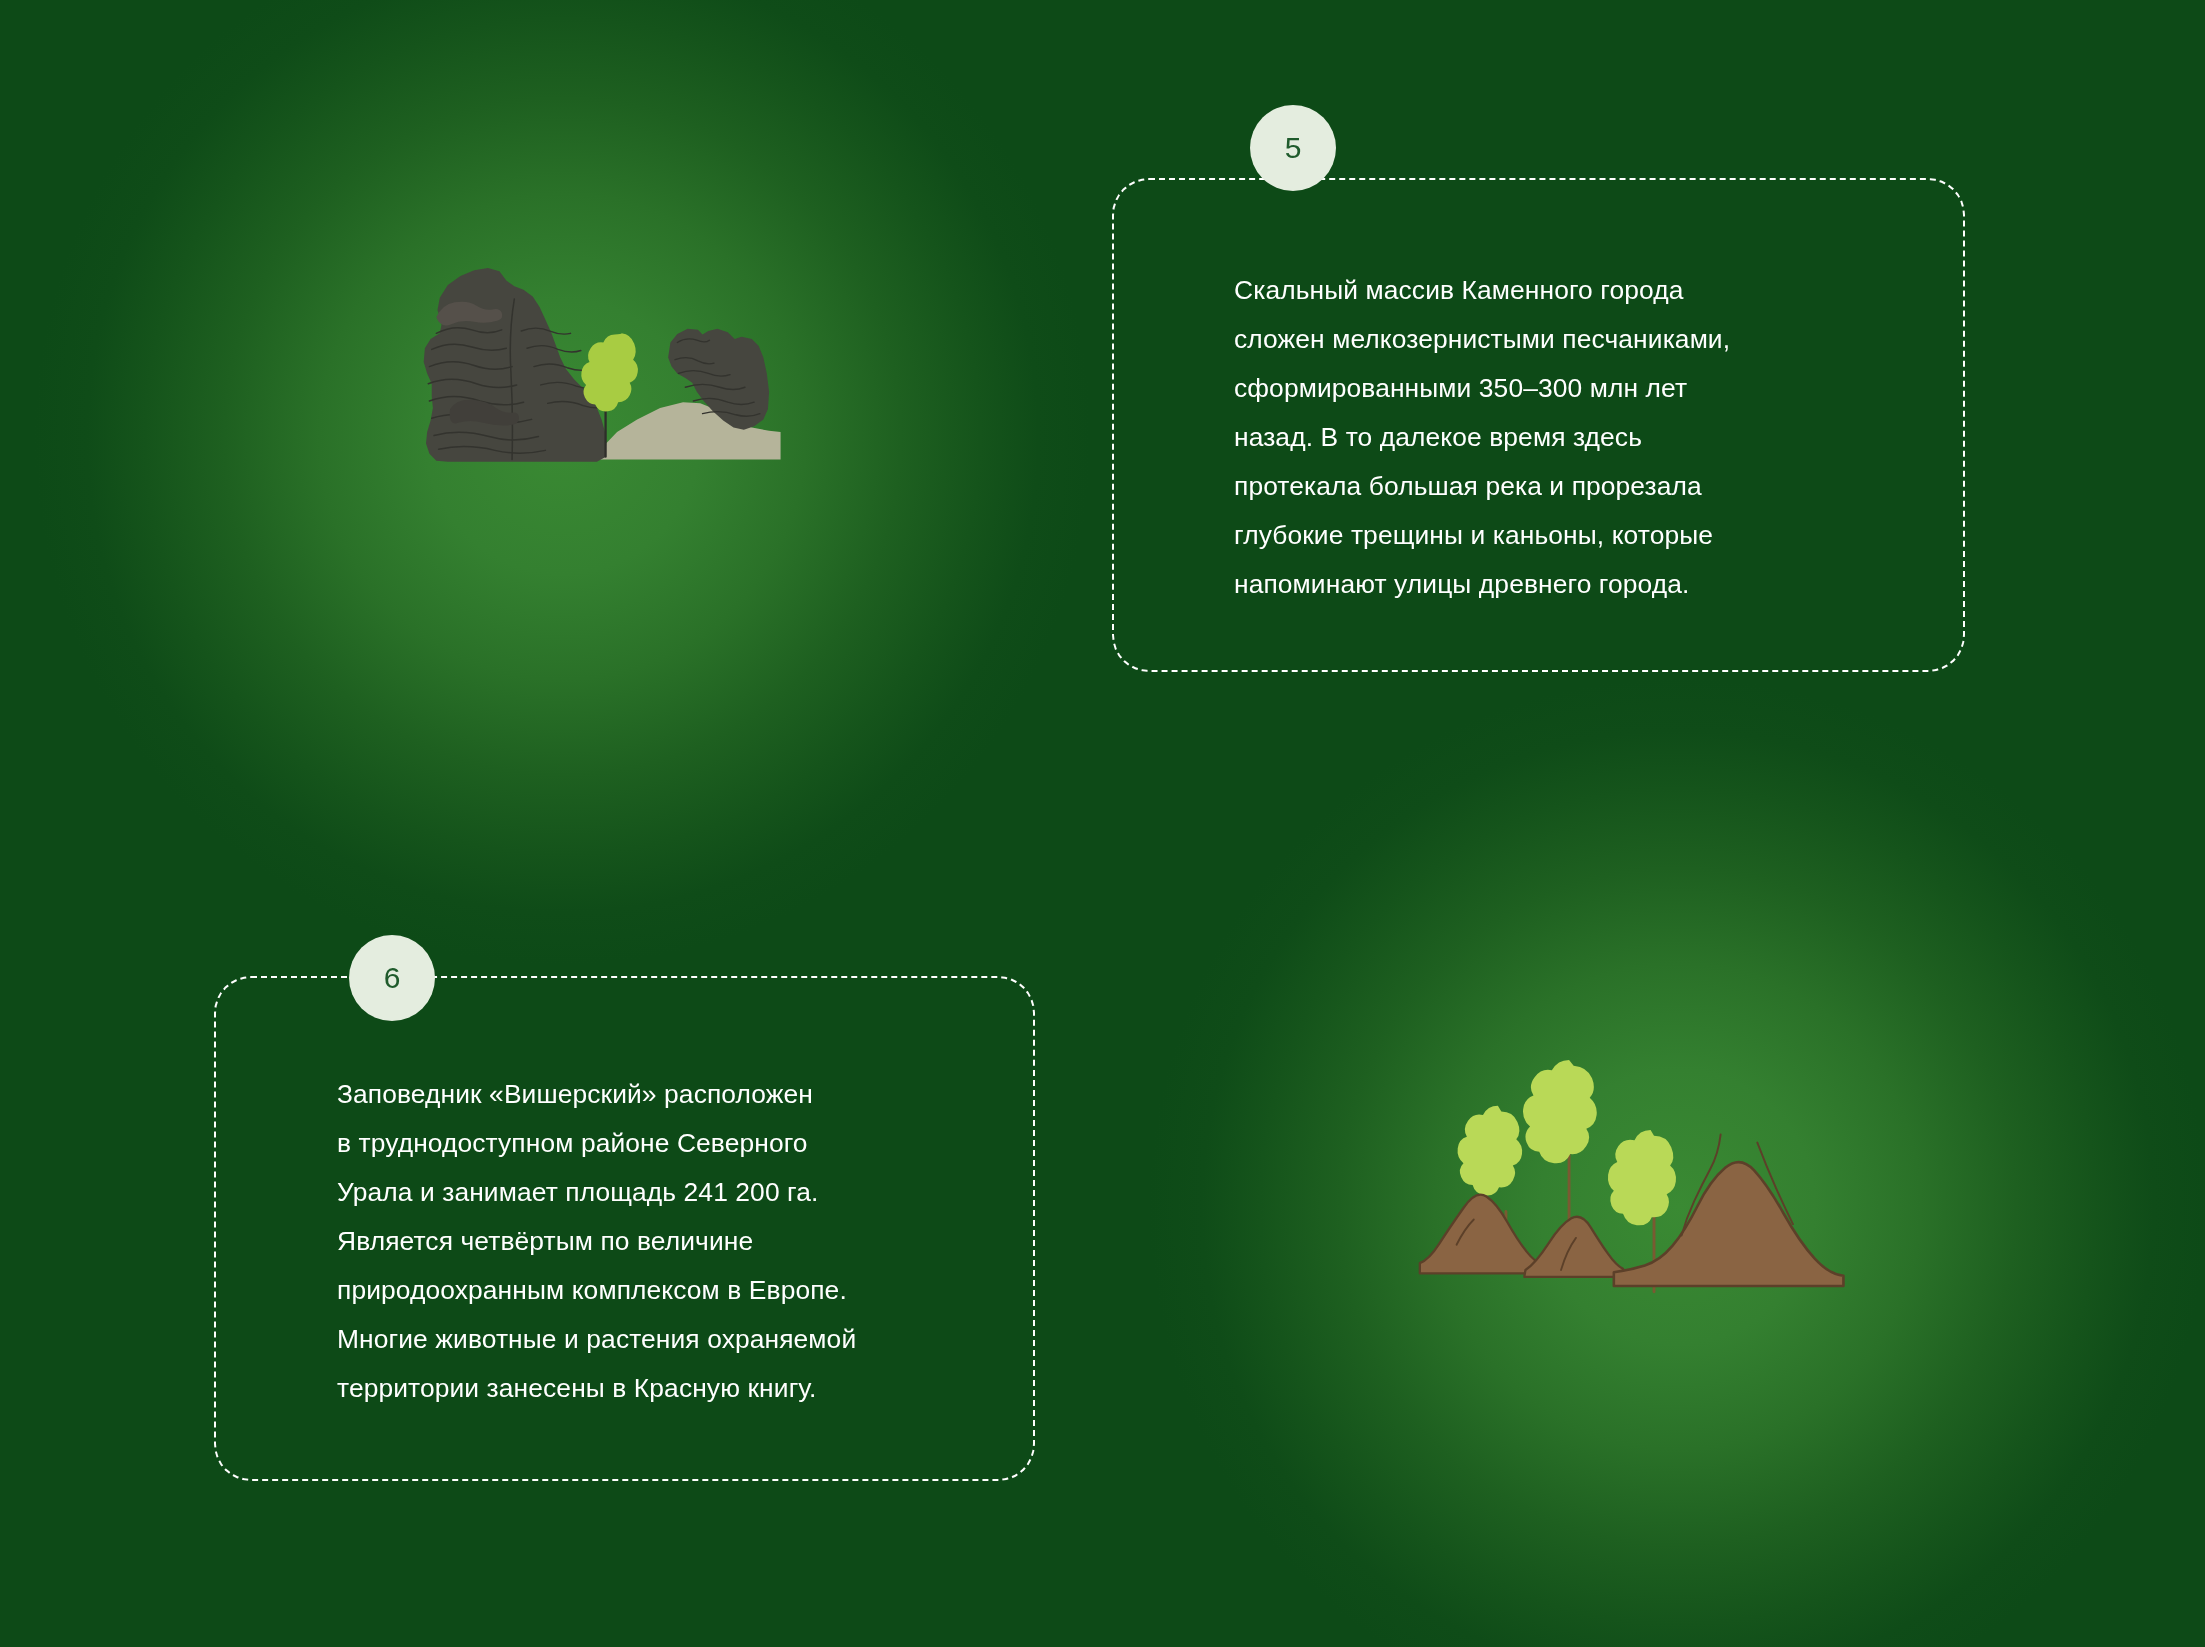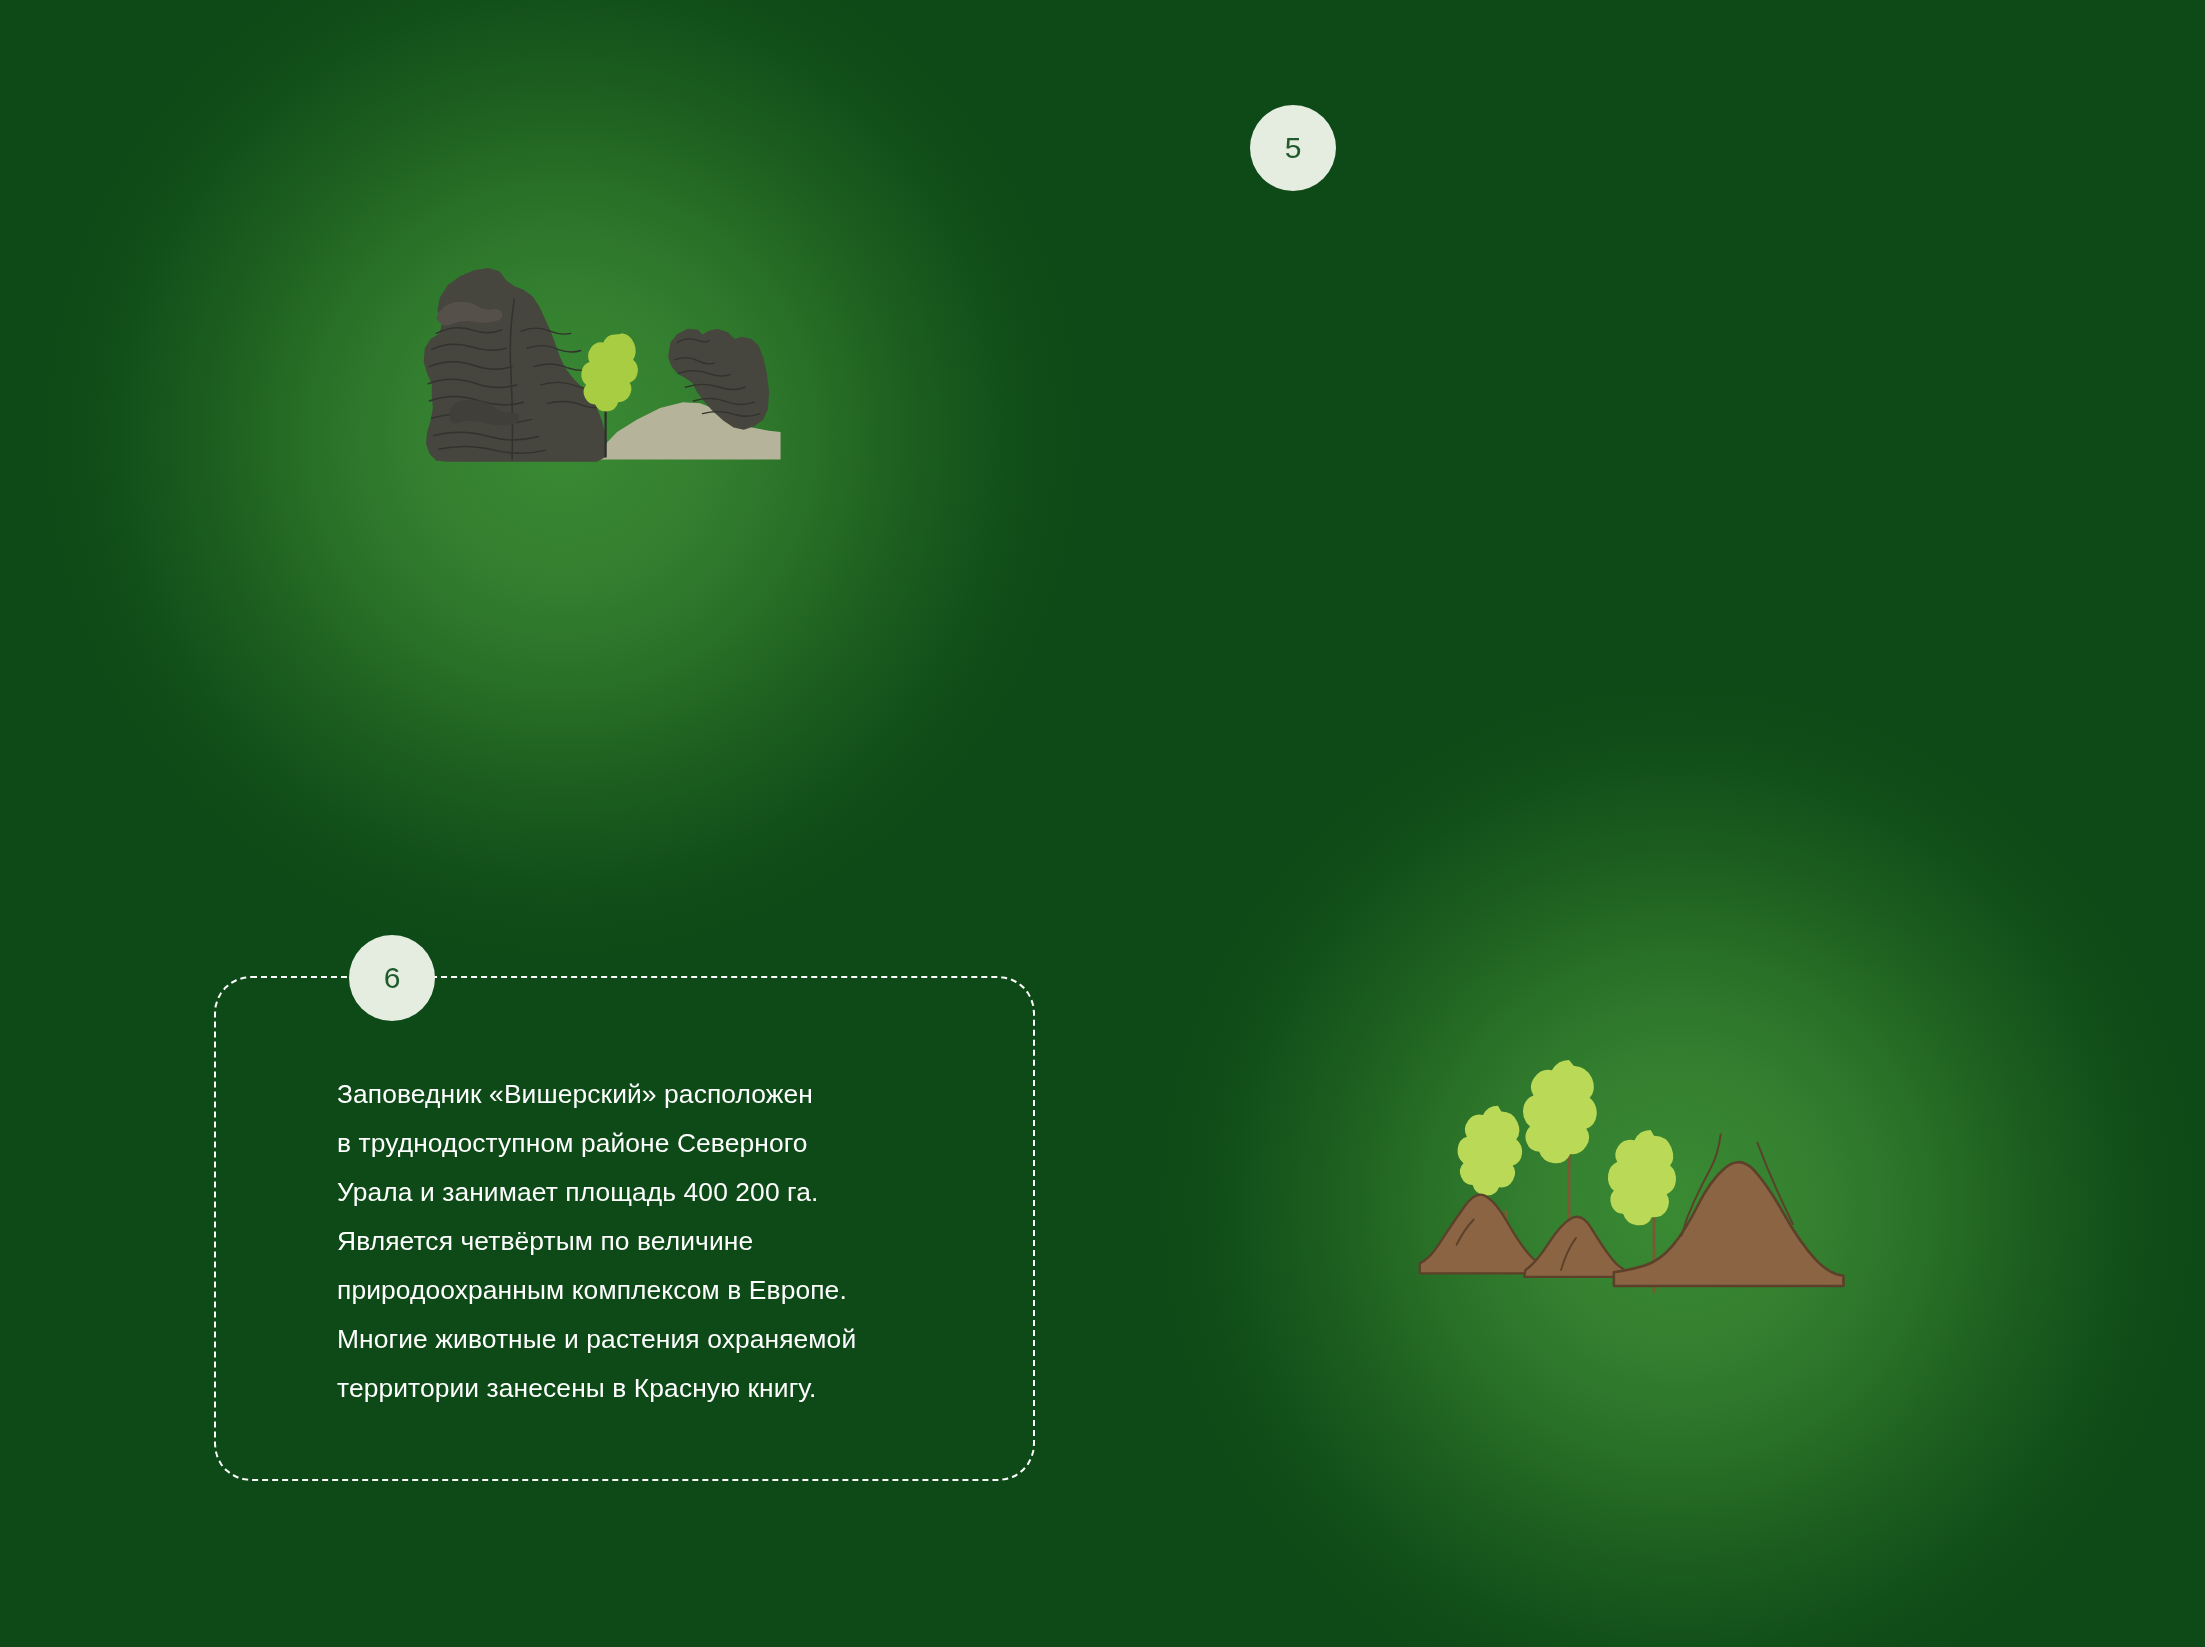--- a/index.html
+++ b/index.html
@@ -212,28 +212,37 @@
       <path d="M206 392 q18 -12 40 -46 q22 -34 40 -44 q18 -10 34 16 q16 26 30 46 q14 20 26 26 l0 14 l-172 0 Z" fill="#8a6443" stroke="#5c4029" stroke-width="4" stroke-linejoin="round"></path>
       <path d="M268 392 q10 -34 26 -56" fill="none" stroke="#5c4029" stroke-width="3.2" stroke-linecap="round"></path>
 
       <path d="M360 396 q28 -4 54 -12 q26 -8 48 -34 q22 -26 44 -70 q22 -44 48 -66 q26 -22 50 4 q24 26 52 76 q28 50 54 78
                q26 28 50 30 l0 18 l-400 0 Z" fill="#8a6443" stroke="#5c4029" stroke-width="4.5" stroke-linejoin="round"></path>
       <path d="M546 156 q-4 34 -18 60 q-14 26 -28 56 q-14 30 -22 60" fill="none" stroke="#5c4029" stroke-width="3.4" stroke-linecap="round"></path>
       <path d="M610 170 q16 42 32 78 q16 36 30 64" fill="none" stroke="#5c4029" stroke-width="3.4" stroke-linecap="round"></path>
     </svg>
   </div>
 
+  <div class="card" id="card-5">
+    <p class="card-text">Скальный массив Каменного города
+сложен мелкозернистыми песчаниками,
+сформированными 350–300 млн лет
+назад. В то далекое время здесь
+протекала большая река и прорезала
+глубокие трещины и каньоны, которые
+напоминают улицы древнего города.</p>
+  </div>
   <div class="badge" id="badge-5">
     <span>5</span>
   </div>
 
   <div class="card" id="card-6">
     <p class="card-text">Заповедник «Вишерский» расположен
 в труднодоступном районе Северного
-Урала и занимает площадь 400 200 га.
+Урала и занимает площадь 241 200 га.
 Является четвёртым по величине
 природоохранным комплексом в Европе.
 Многие животные и растения охраняемой
 территории занесены в Красную книгу.</p>
   </div>
   <div class="badge" id="badge-6">
     <span>6</span>
   </div>
 
 </div>

